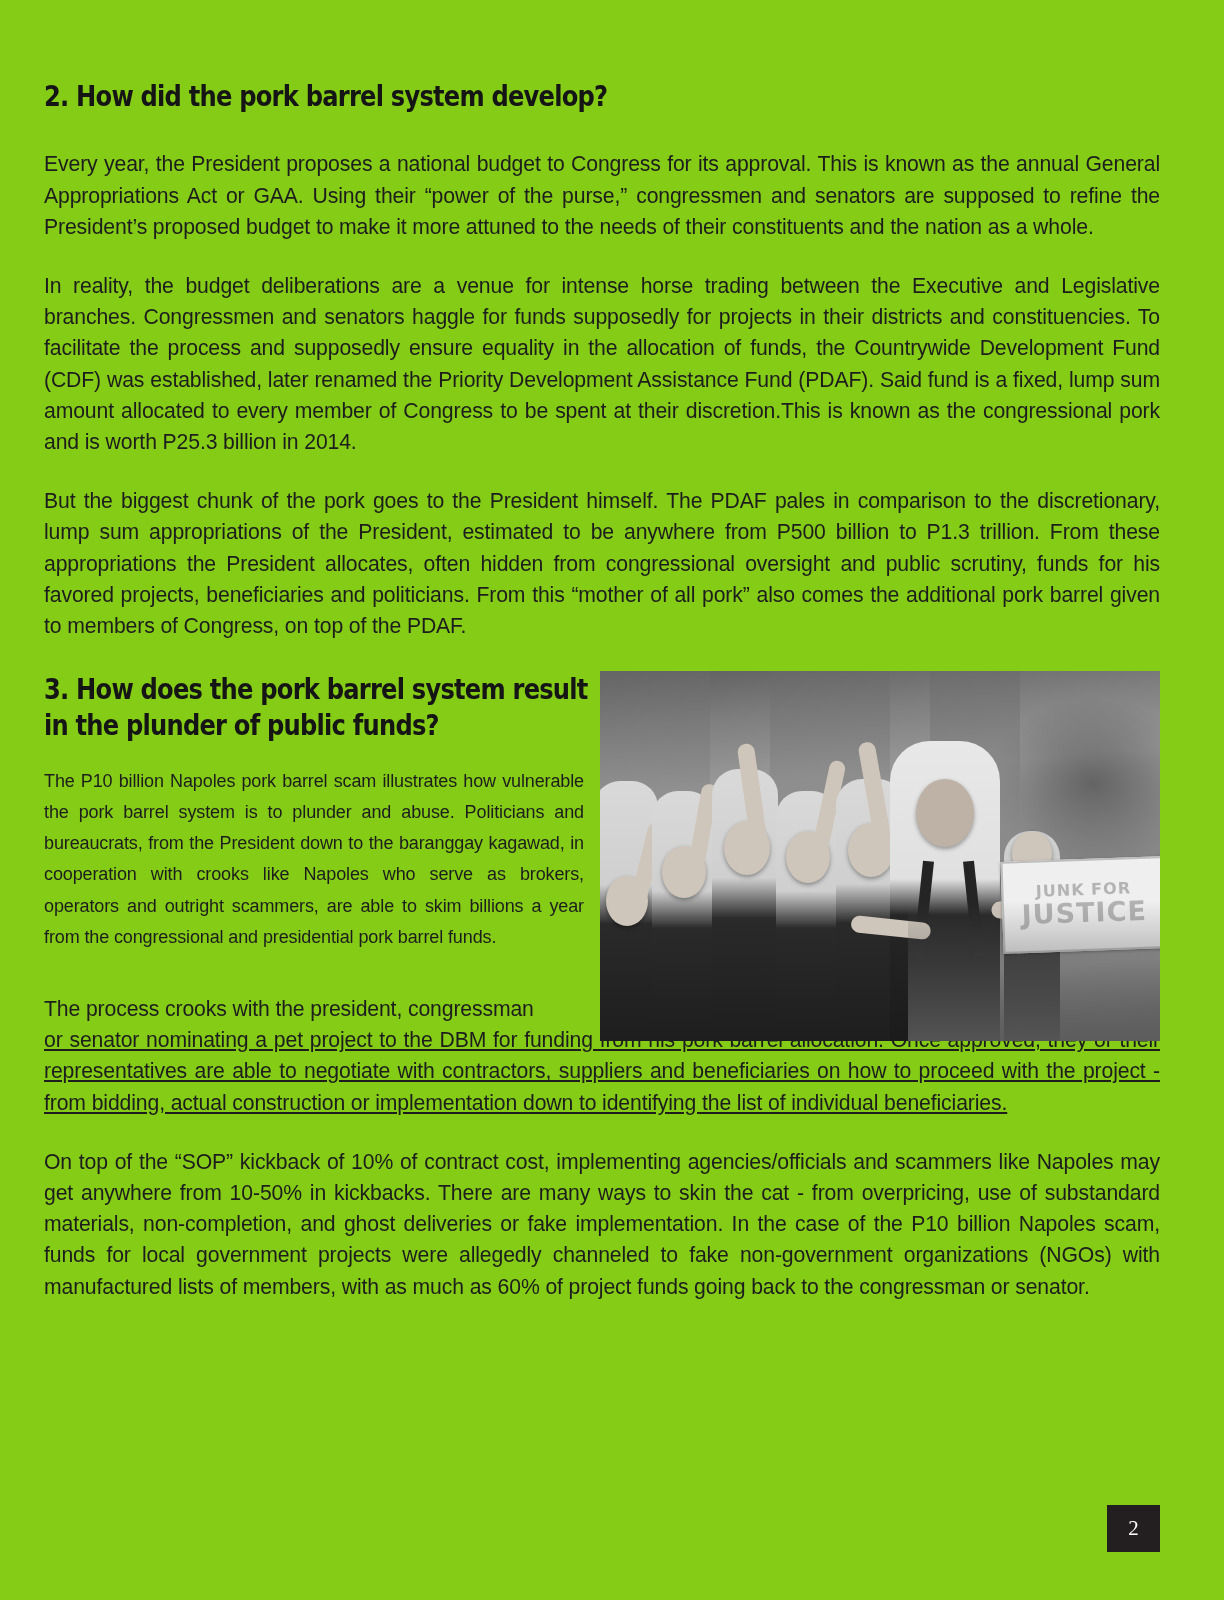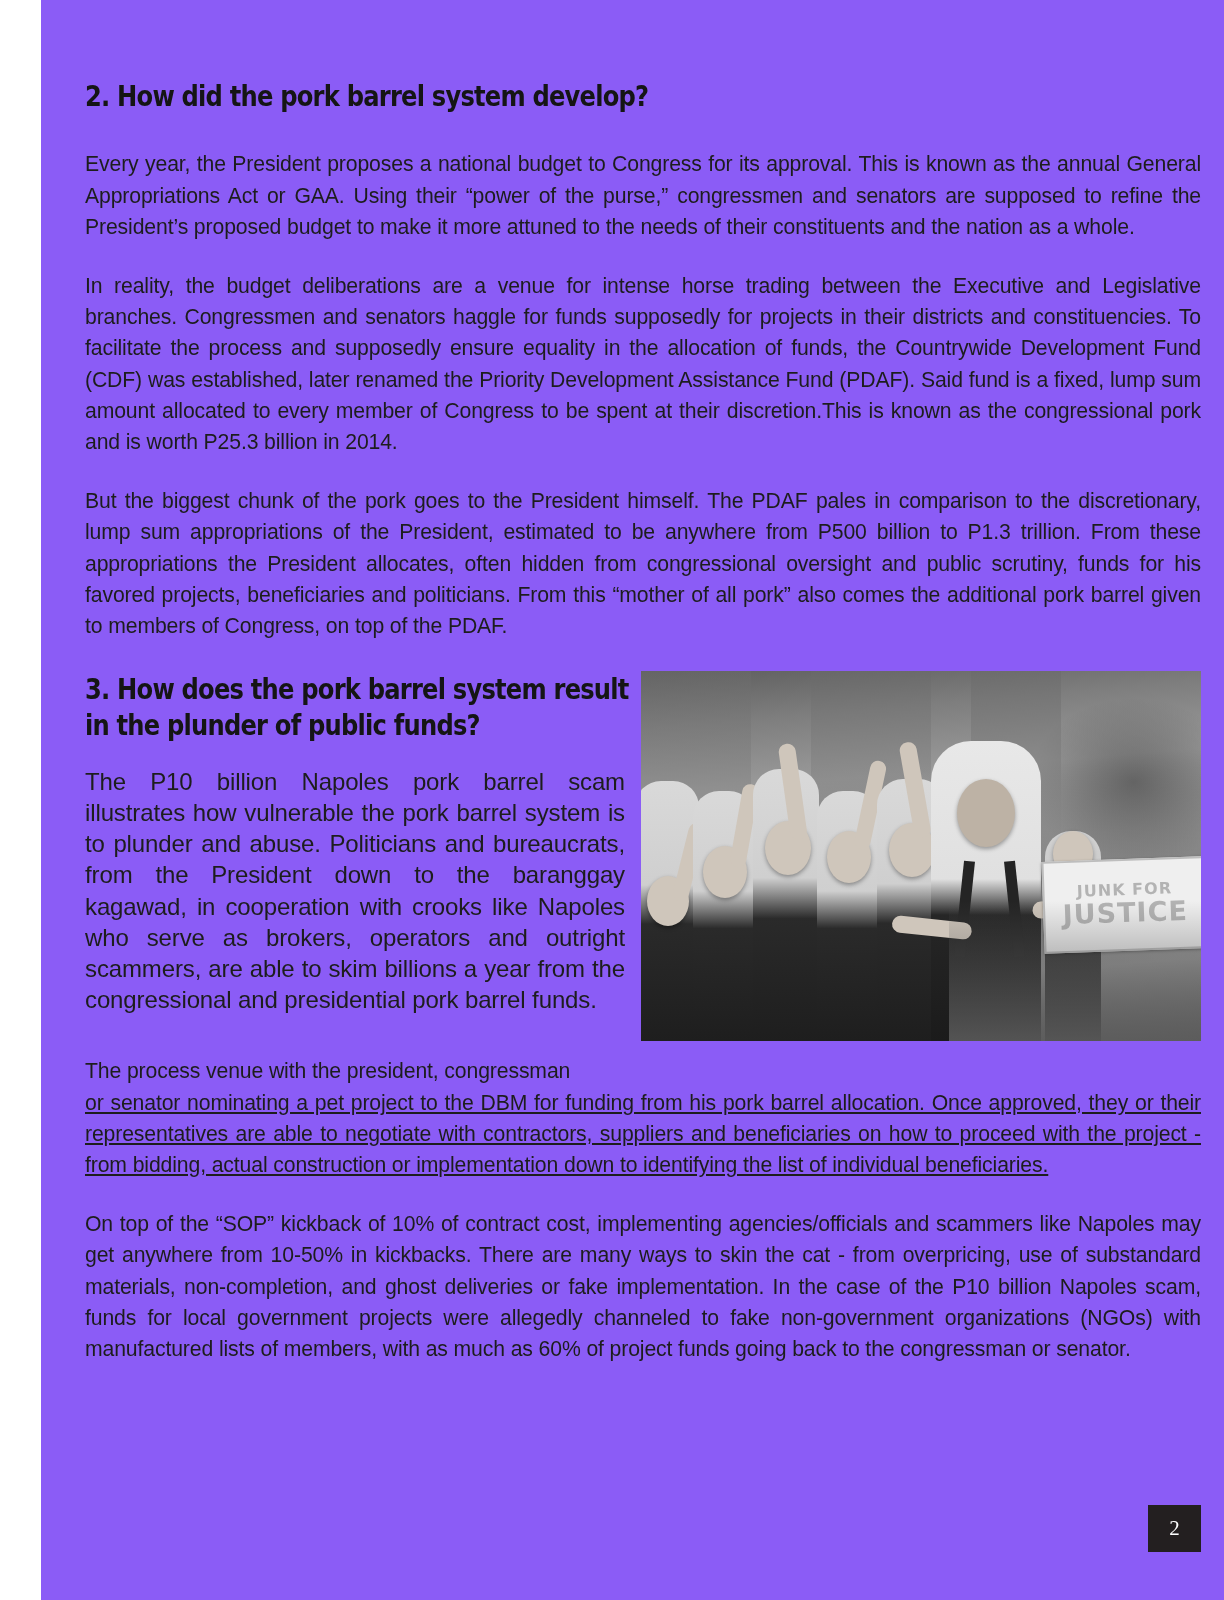--- a/index.html
+++ b/index.html
@@ -11,22 +11,21 @@
     width: 1224px;
     height: 1600px;
     position: relative;
     font-family: "Liberation Sans", sans-serif;
     color: #1a1a1a;
     overflow: hidden;
   }
   .page {
     position: absolute;
     inset: 0;
-    background: #8b5cf6;
-    margin-left: 41px;
+    background: #84cc16;
   }
   .content {
     position: absolute;
     left: 44px;
     top: 78px;
     width: 1116px;
   }
 
   h2.section-heading {
     font-family: "DejaVu Sans", sans-serif;
@@ -135,21 +134,21 @@
     bottom: 0;
     height: 38%;
     background: linear-gradient(180deg, rgba(120,120,120,0.0), rgba(90,90,90,0.9));
   }
 
   .col-left {
     width: 540px;
   }
   p.col-par {
     font-family: "Liberation Sans", sans-serif;
-    font-size: 24px;
+    font-size: 18px;
     line-height: 31.2px;
     text-align: justify;
     margin: 0 0 28px 0;
     color: #1d1d1d;
     letter-spacing: -0.12px;
   }
   .clear-after-photo { clear: both; }
 
   .page-number {
     position: absolute;
@@ -233,21 +232,21 @@
 
       <div class="col-left">
         <h2 class="section-heading narrow">3. How does the pork barrel system result in the plunder of public funds?</h2>
 
         <p class="col-par">The P10 billion Napoles pork barrel scam illustrates how vulnerable the pork barrel system is to plunder and abuse. Politicians and bureaucrats, from the President down to the baranggay kagawad, in cooperation with crooks like Napoles who serve as brokers, operators and outright scammers, are able to skim billions a year from the congressional and presidential pork barrel funds.</p>
       </div>
 
       <div class="clear-after-photo" style="height:12px;"></div>
 
       <p class="body-par" style="text-indent:0;">
-          <span style="display: block; width: 540px;">The process venue with the president, congressman</span>
+          <span style="display: block; width: 540px;">The process crooks with the president, congressman</span>
           <span style="display: block; text-decoration: underline;">or senator nominating a pet project to the DBM for funding from his pork barrel allocation. Once approved, they or their representatives are able to negotiate with contractors, suppliers and beneficiaries on how to proceed with the project - from bidding, actual construction or implementation down to identifying the list of individual beneficiaries.</span>
         </p>
 
       <p class="body-par">On top of the “SOP” kickback of 10% of contract cost, implementing agencies/officials and scammers like Napoles may get anywhere from 10-50% in kickbacks. There are many ways to skin the cat - from overpricing, use of substandard materials, non-completion, and ghost deliveries or fake implementation. In the case of the P10 billion Napoles scam, funds for local government projects were allegedly channeled to fake non-government organizations (NGOs) with manufactured lists of members, with as much as 60% of project funds going back to the congressman or senator.</p>
     </div>
 
   </div>
 
   <div class="page-number">2</div>
 

